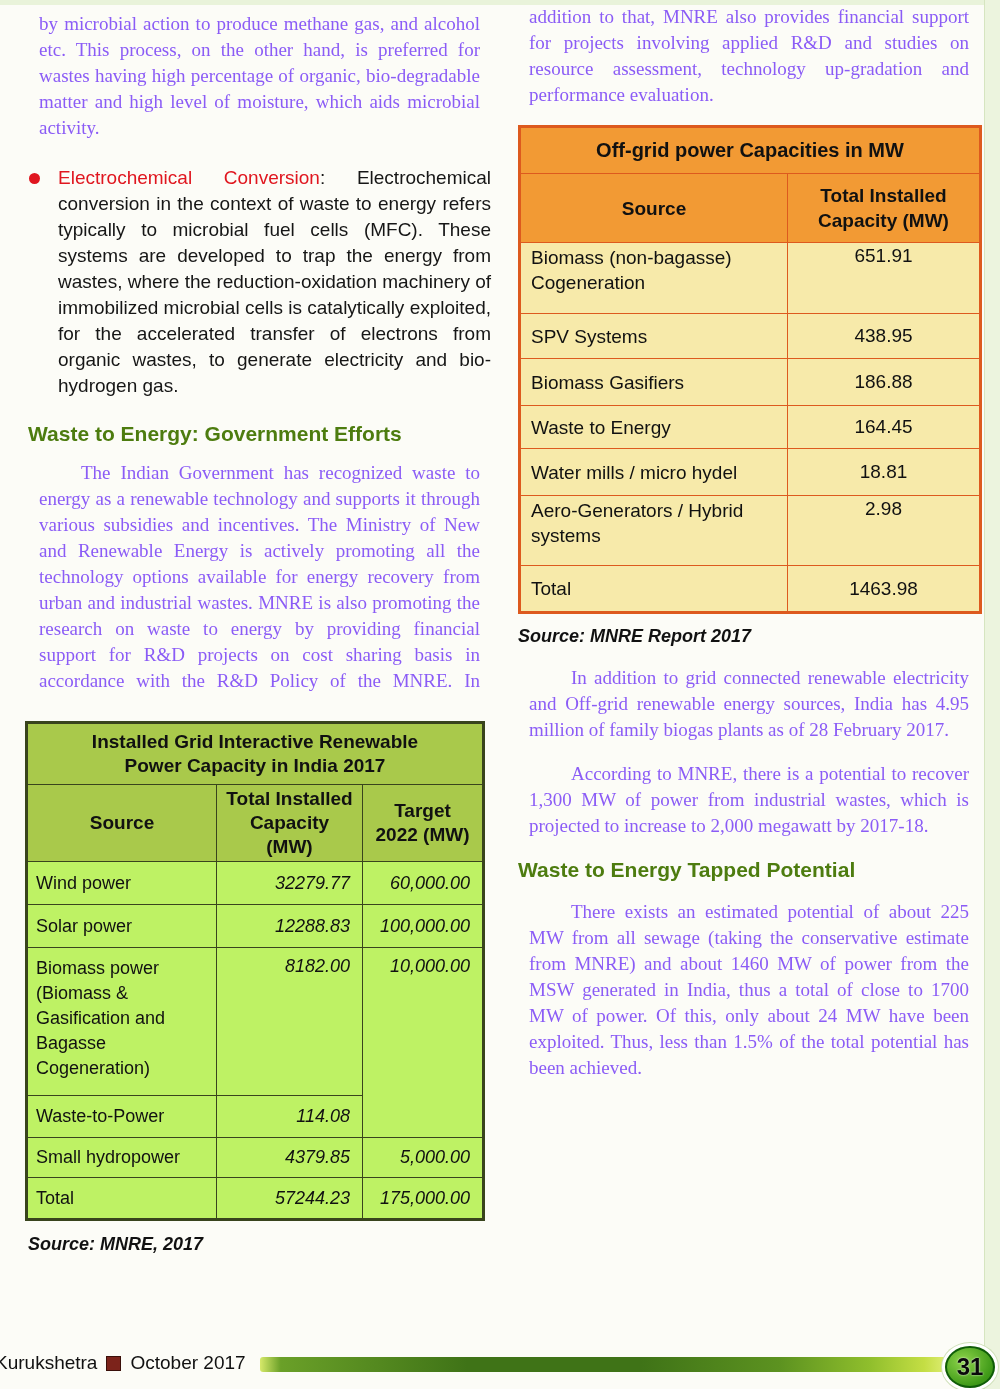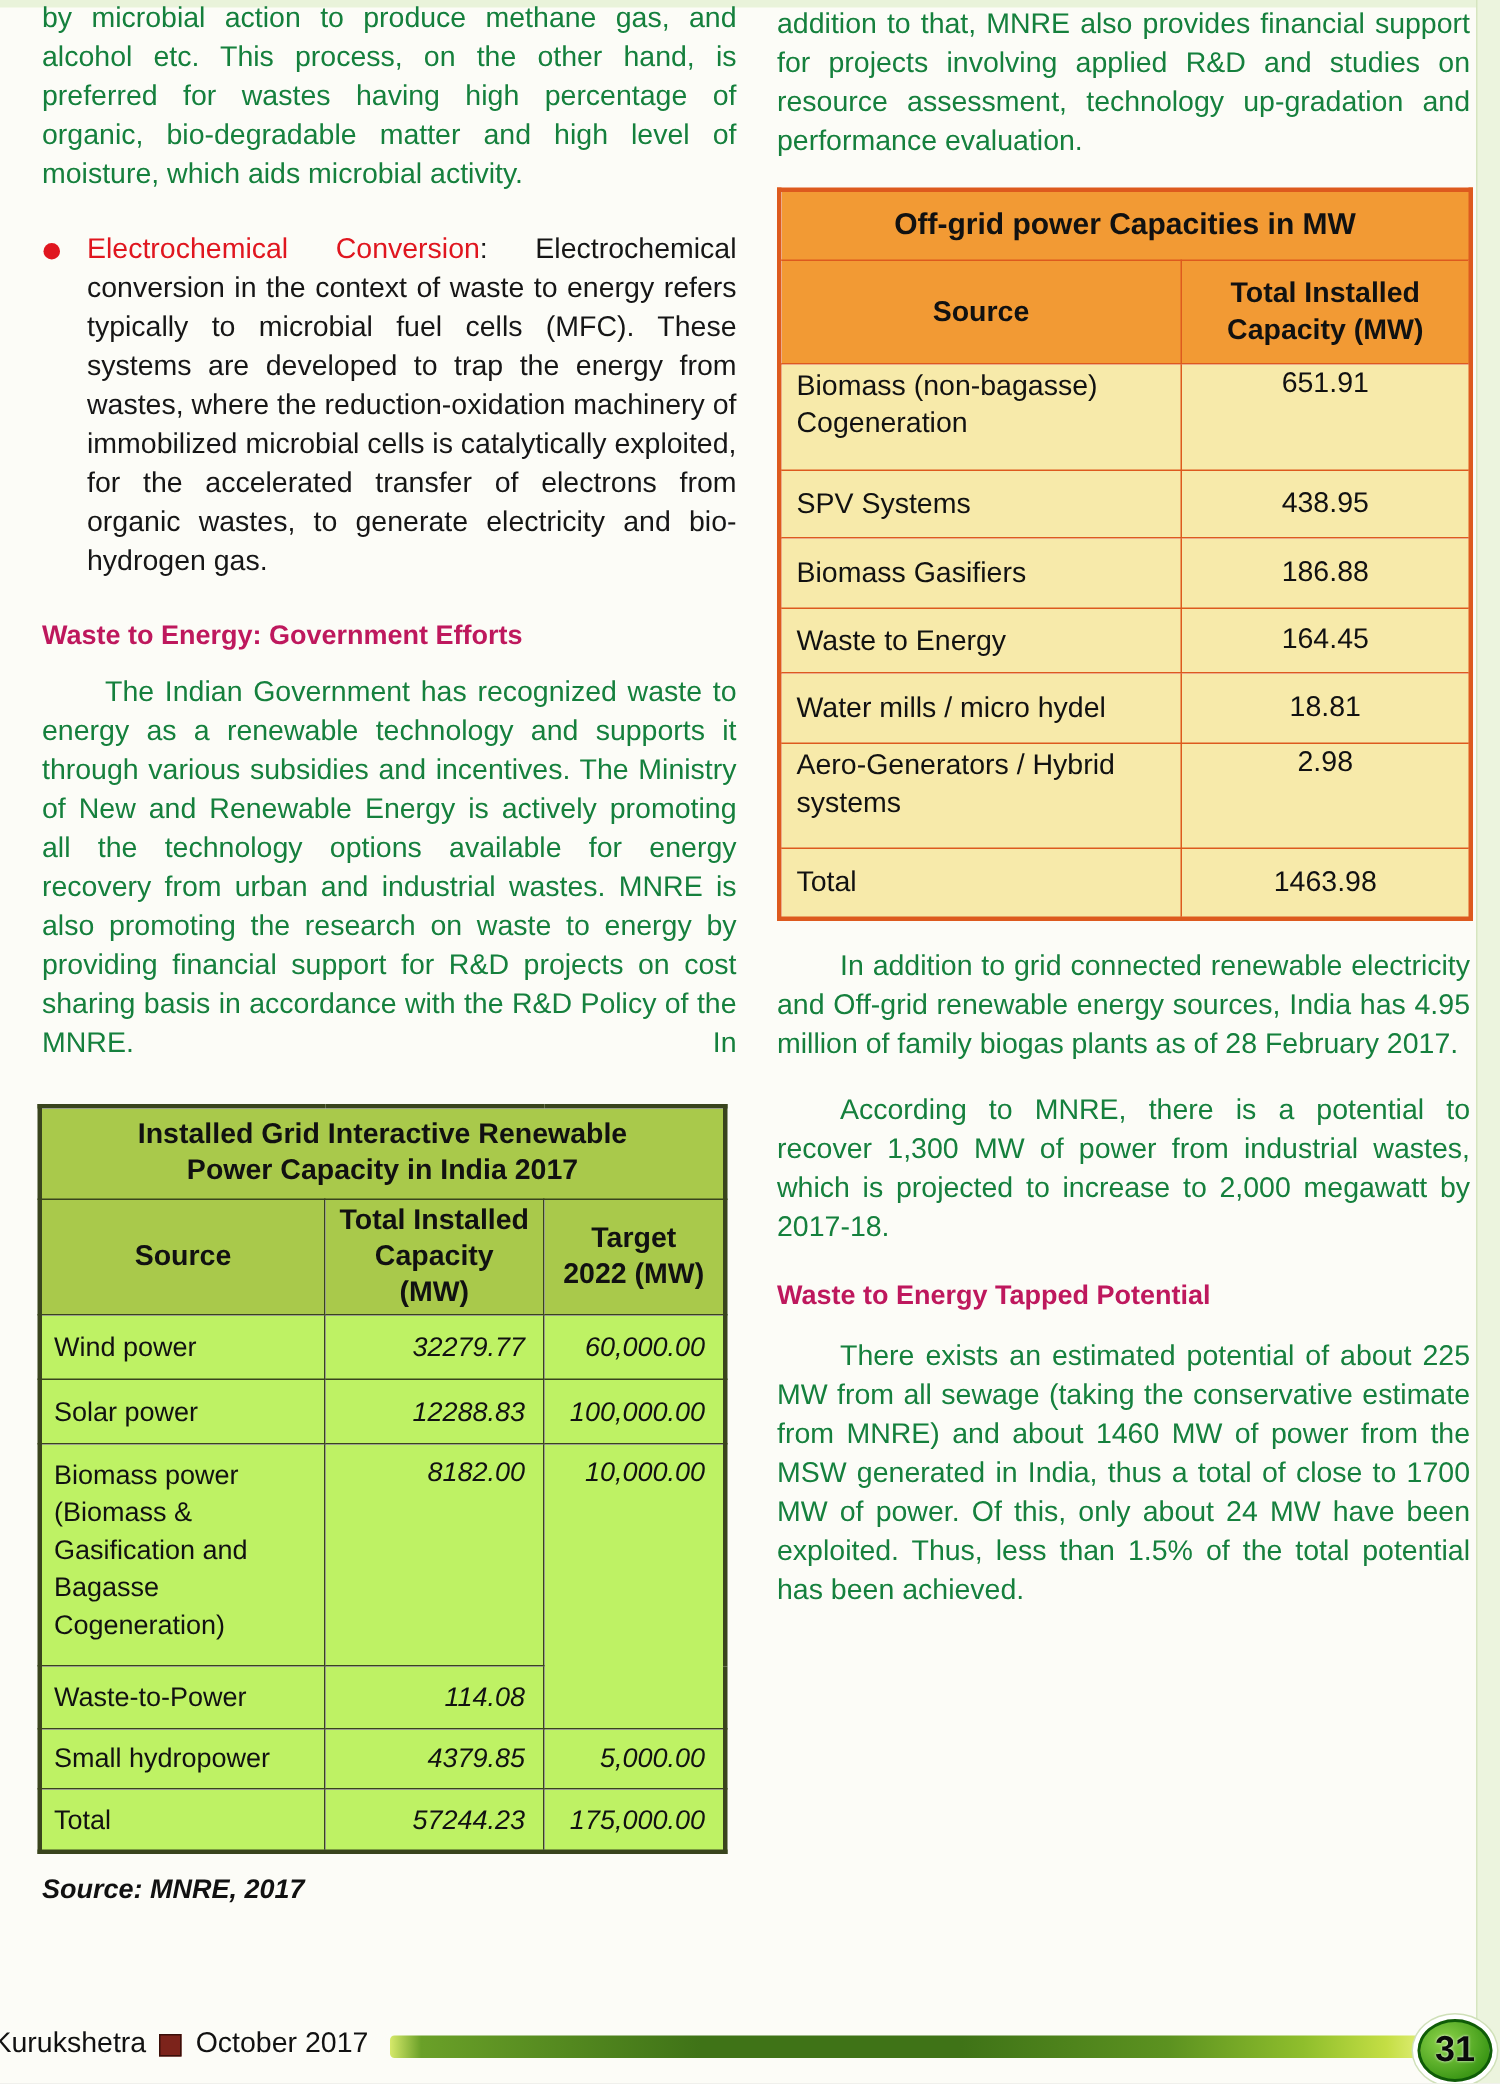--- a/index.html
+++ b/index.html
@@ -12,41 +12,42 @@
     color:#161616;
   }
   .edge-top{position:absolute;left:0;top:0;width:100%;height:5px;background:#e9f3da;}
   .edge-right{position:absolute;right:0;top:0;width:15px;height:100%;background:#ecf4de;border-left:1px solid #d6e5c0;}
 
   .col{position:absolute;top:0;}
   .col-left{left:28px;width:463px;}
   .col-right{left:518px;width:462px;}
 
   p.body{
-    margin:0;
+    margin:11px;
     font-size:19px;line-height:26px;
     text-align:justify;
-    color:#15803d;
+    color:#8b5cf6;
+    font-family:Liberation Serif, serif;
   }
   .cont-para{margin:4px 0 0 29px;}
   .indent{text-indent:42px;}
   .flow-continues{text-align-last:justify;}
 
   .bullet-item{display:flex;margin-top:24px;}
   .bullet-dot{
     flex:0 0 11px;width:11px;height:11px;border-radius:50%;
     background:#e0161f;margin:8px 18px 0 1px;
   }
   .bullet-text{font-size:19px;line-height:26px;text-align:justify;}
   .bullet-label{color:#e0161f;font-weight:normal;}
 
   h2.heading{
     margin:22px 0 0 0;
-    font-size:18px;line-height:26px;
-    color:#be185d;font-weight:bold;
+    font-size:21px;line-height:26px;
+    color:#4d7c0f;font-weight:bold;
   }
   .col-left h2.heading{margin-top:22px;}
   .col-left p.para-main{margin-top:13px;}
 
   
   table{border-collapse:collapse;table-layout:fixed;}
   td{overflow:hidden;}
   .tbl-grid{
     width:457px;margin:27px 0 0 -3px;
     border:3px solid #39441d;
@@ -229,20 +230,21 @@
         <td class="row-cell src vtop">Aero-Generators / Hybrid systems</td>
         <td class="row-cell num vtop">2.98</td>
       </tr>
       <tr style="height:47px">
         <td class="row-cell src">Total</td>
         <td class="row-cell num">1463.98</td>
       </tr>
     </tbody>
       </table>
 
+    <p class="source-note" style="margin-top:12px">Source: MNRE Report 2017</p>
 
     <p class="body indent" style="margin-top:18px">In addition to grid connected renewable electricity and Off-grid renewable energy sources, India has 4.95 million of family biogas plants as of 28 February 2017.</p>
 
     <p class="body indent" style="margin-top:18px">According to MNRE, there is a potential to recover 1,300 MW of power from industrial wastes, which is projected to increase to 2,000 megawatt by 2017-18.</p>
 
     <h2 class="heading" style="margin-top:18px">Waste to Energy Tapped Potential</h2>
 
     <p class="body indent" style="margin-top:16px">There exists an estimated potential of about 225 MW from all sewage (taking the conservative estimate from MNRE) and about 1460 MW of power from the MSW generated in India, thus a total of close to 1700 MW of power. Of this, only about 24 MW have been exploited. Thus, less than 1.5% of the total potential has been achieved.</p>
   </div>
 

